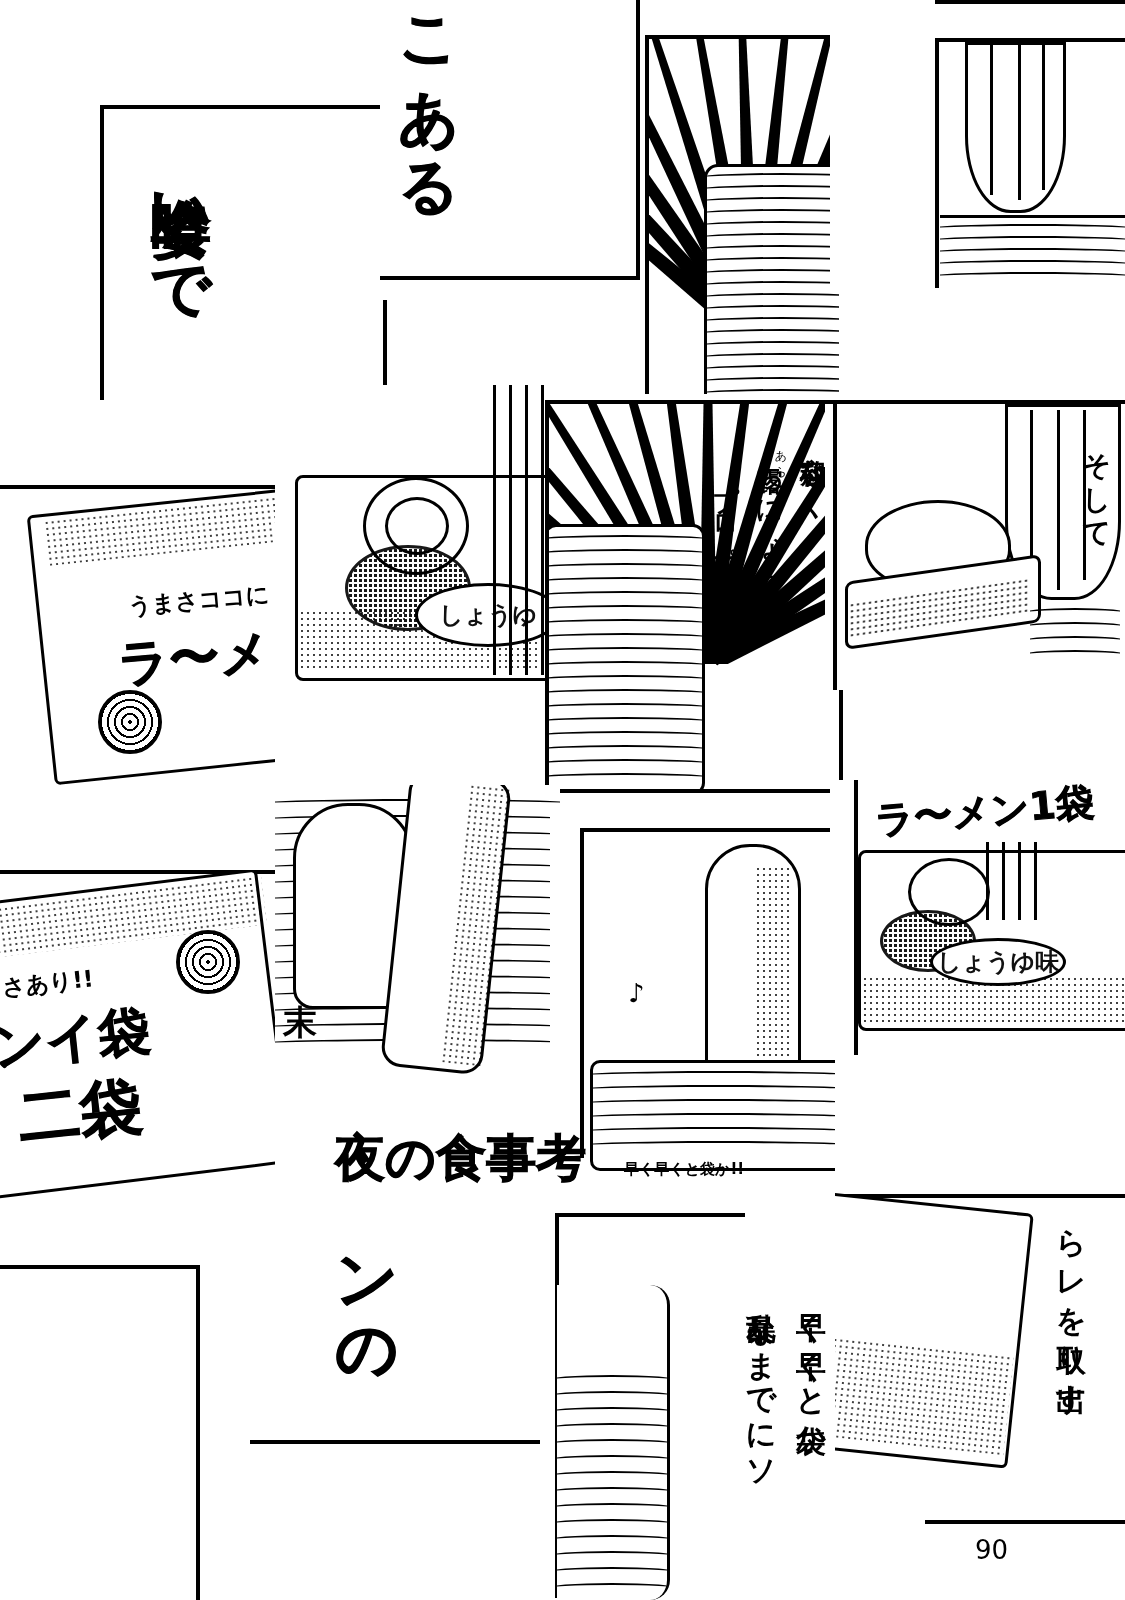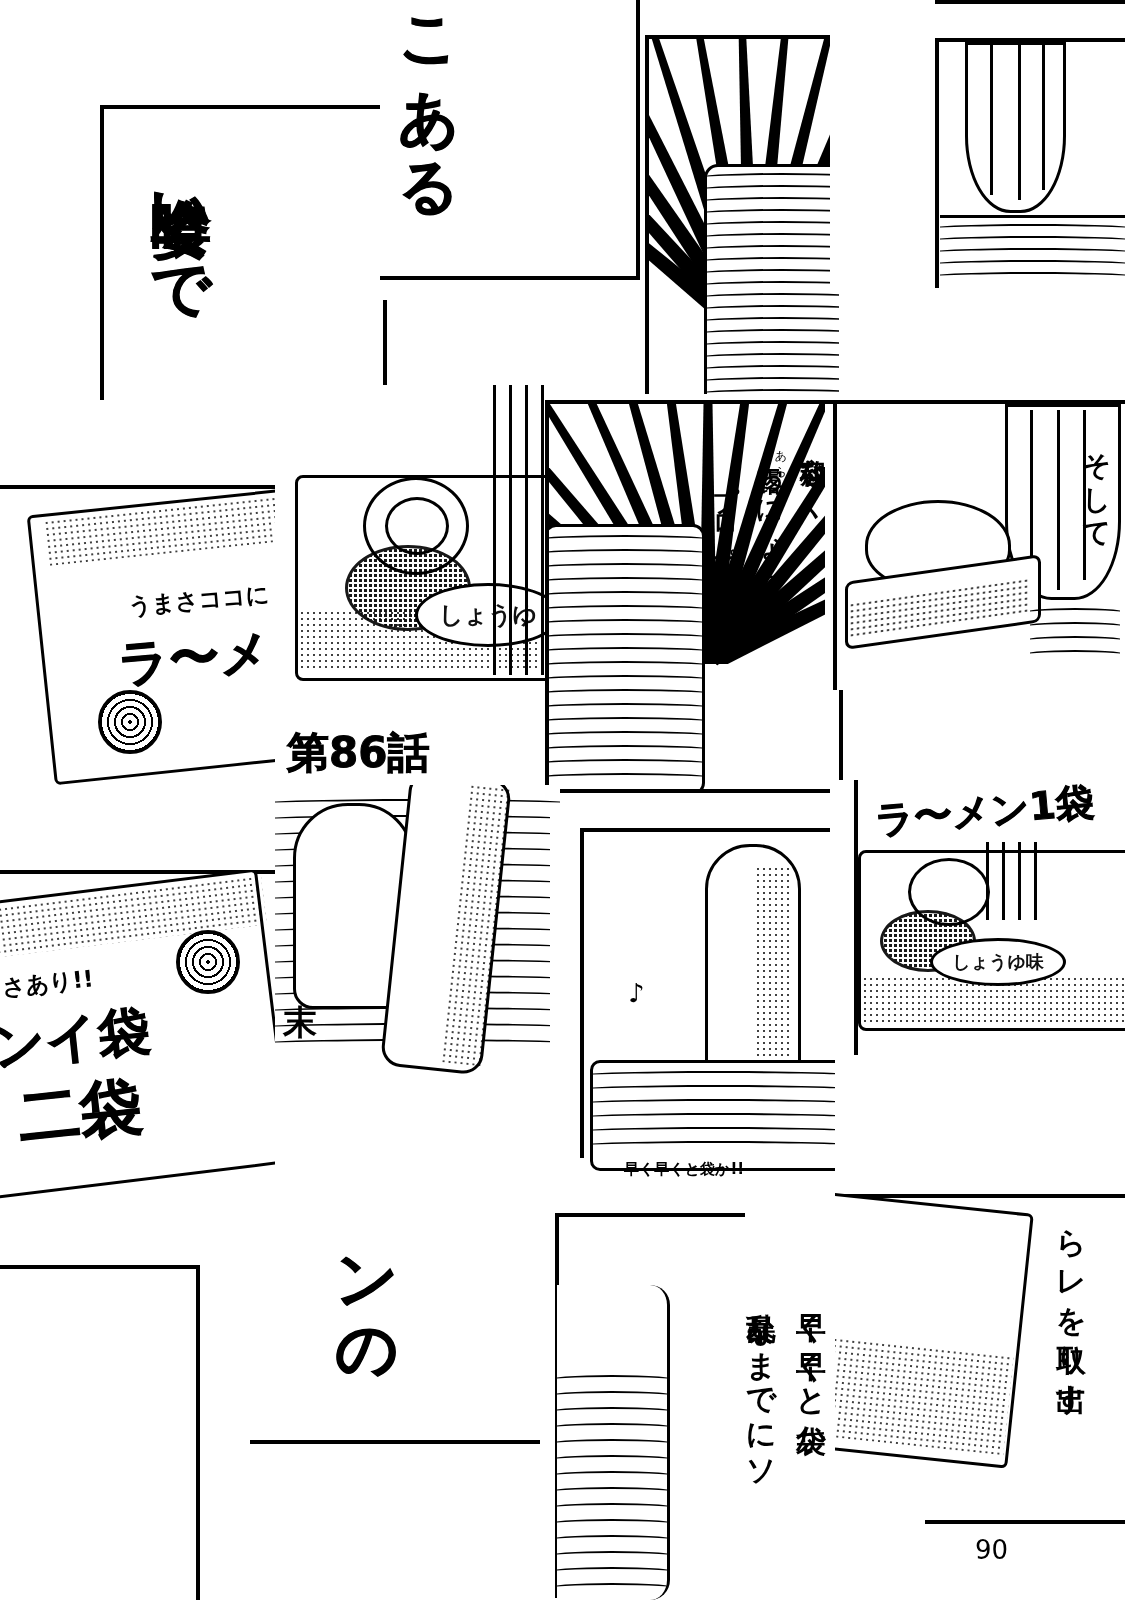--- a/index.html
+++ b/index.html
@@ -228,21 +228,20 @@
     <div class="label-oval" style="left:140px; top:198px; width:140px; height:58px; font-size:24px;">
       <span>しょうゆ</span>
     </div>
 
     <div class="noodles" style="left:210px; top:0; width:80px; height:300px;">
       <div class="hairline" style="left:8px; top:0; width:3px; height:290px;"></div>
       <div class="hairline" style="left:24px; top:0; width:3px; height:290px;"></div>
       <div class="hairline" style="left:40px; top:0; width:3px; height:290px;"></div>
       <div class="hairline" style="left:56px; top:0; width:3px; height:290px;"></div>
     </div>
-    <div class="htext heavy" style="left:12px; top:340px; font-size:42px;">第86話</div>
   </div>
 
   <div class="panel" style="left:545px; top:400px; width:290px; height:385px; border:4px solid #000; background:#fff;">
     <div class="burst" style="left:-60px; top:-300px; width:420px; height:560px;">
       <i style="transform:rotate(-64deg)"></i>
         <i style="transform:rotate(-56deg)"></i>
       <i style="transform:rotate(-48deg)"></i>
         <i style="transform:rotate(-40deg)"></i>
       <i style="transform:rotate(-32deg)"></i>
         <i style="transform:rotate(-24deg)"></i>
@@ -361,26 +360,27 @@
     <div class="bag" style="left:28px; top:70px; width:270px; height:175px; border-radius:8px;"></div>
     <div class="tone" style="left:32px; top:196px; width:262px; height:46px;"></div>
     <div class="white-bubble" style="left:78px; top:78px; width:76px; height:62px;"></div>
     <div class="noodles" style="left:150px; top:62px; width:90px; height:80px;">
       <div class="hairline" style="left:6px; top:0; width:3px; height:78px;"></div>
       <div class="hairline" style="left:22px; top:0; width:3px; height:78px;"></div>
       <div class="hairline" style="left:38px; top:0; width:3px; height:78px;"></div>
       <div class="hairline" style="left:54px; top:0; width:3px; height:78px;"></div>
     </div>
     <div class="tone-dense" style="left:50px; top:130px; width:90px; height:56px; border-radius:50%; border:3px solid #000;"></div>
-    <div class="label-oval" style="left:100px; top:158px; width:130px; height:42px; font-size:18px;">
+    <div class="label-oval" style="left:100px; top:158px; width:130px; height:42px; font-size:24px;">
       <span>しょうゆ味</span>
     </div>
     <div class="hairline" style="left:24px; top:0; width:4px; height:275px;"></div>
   </div>
 
+  <div class="htext heavy" style="left:335px; top:1125px; font-size:50px;">夜の食事考</div>
 
   <div class="vtext heavy" style="left:335px; top:1215px; font-size:62px;">ンの</div>
 
   <div class="vtext heavy" style="left:70px; top:1320px; font-size:64px;">袋ラーメ</div>
 
   <div class="panel" style="left:0; top:1265px; width:230px; height:335px;">
     <div class="hairline" style="left:0; top:0; width:200px; height:4px;"></div>
     <div class="hairline" style="left:196px; top:0; width:4px; height:335px;"></div>
   </div>
 

